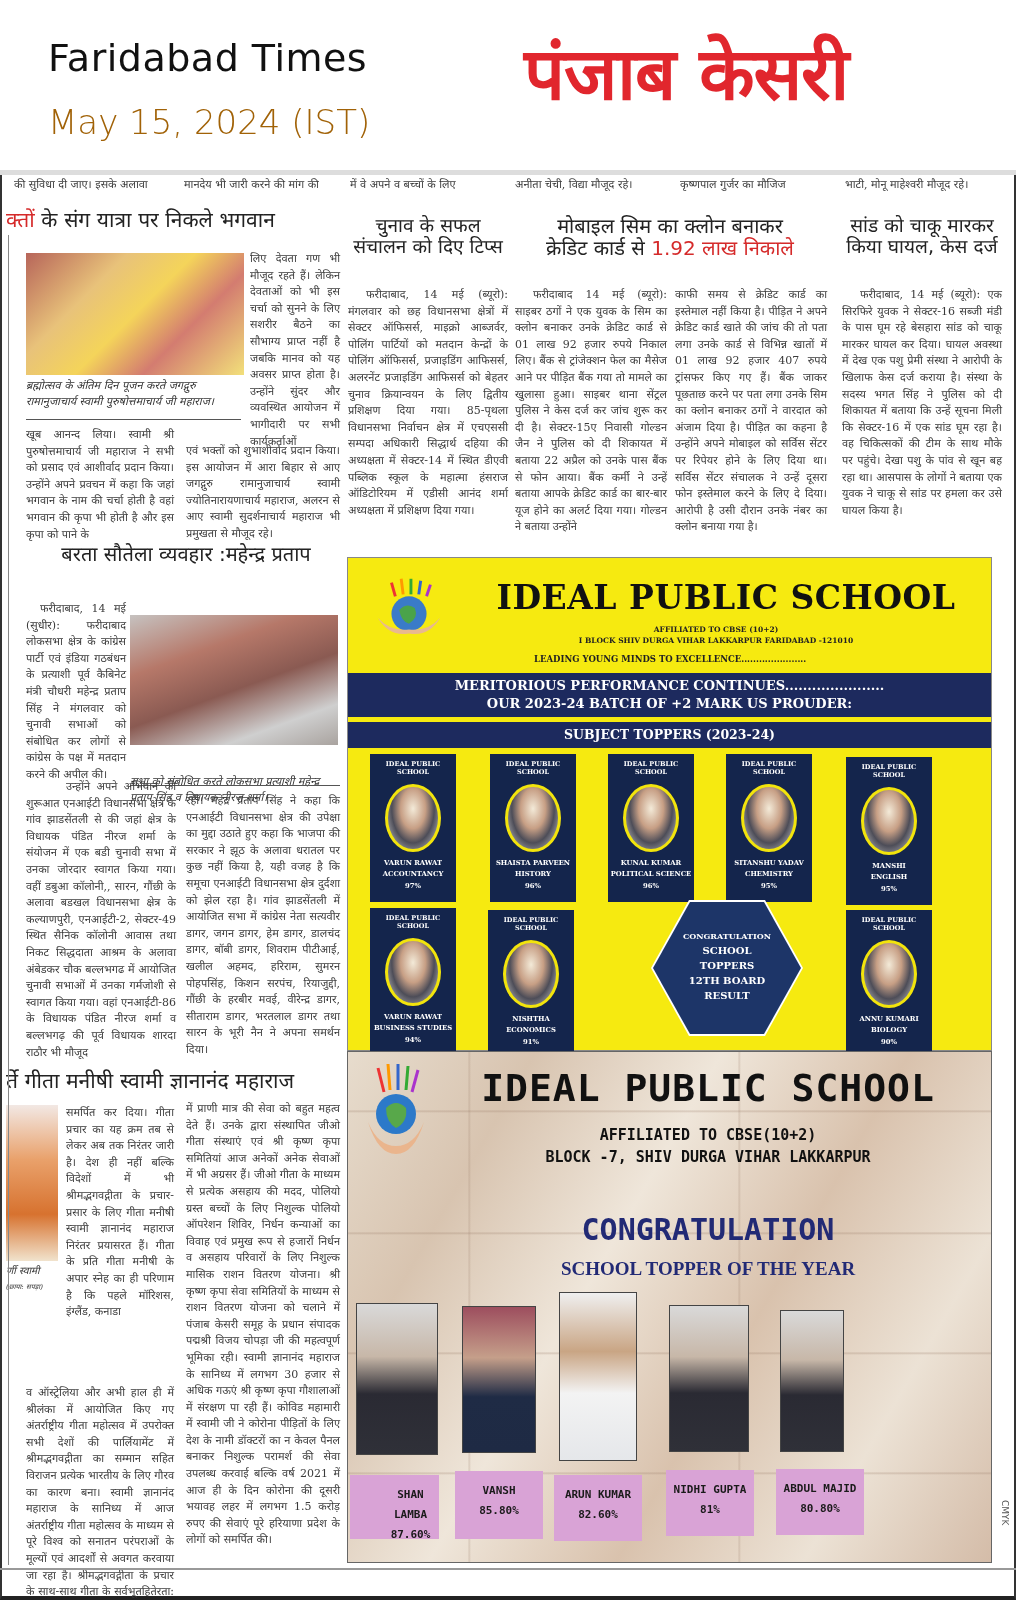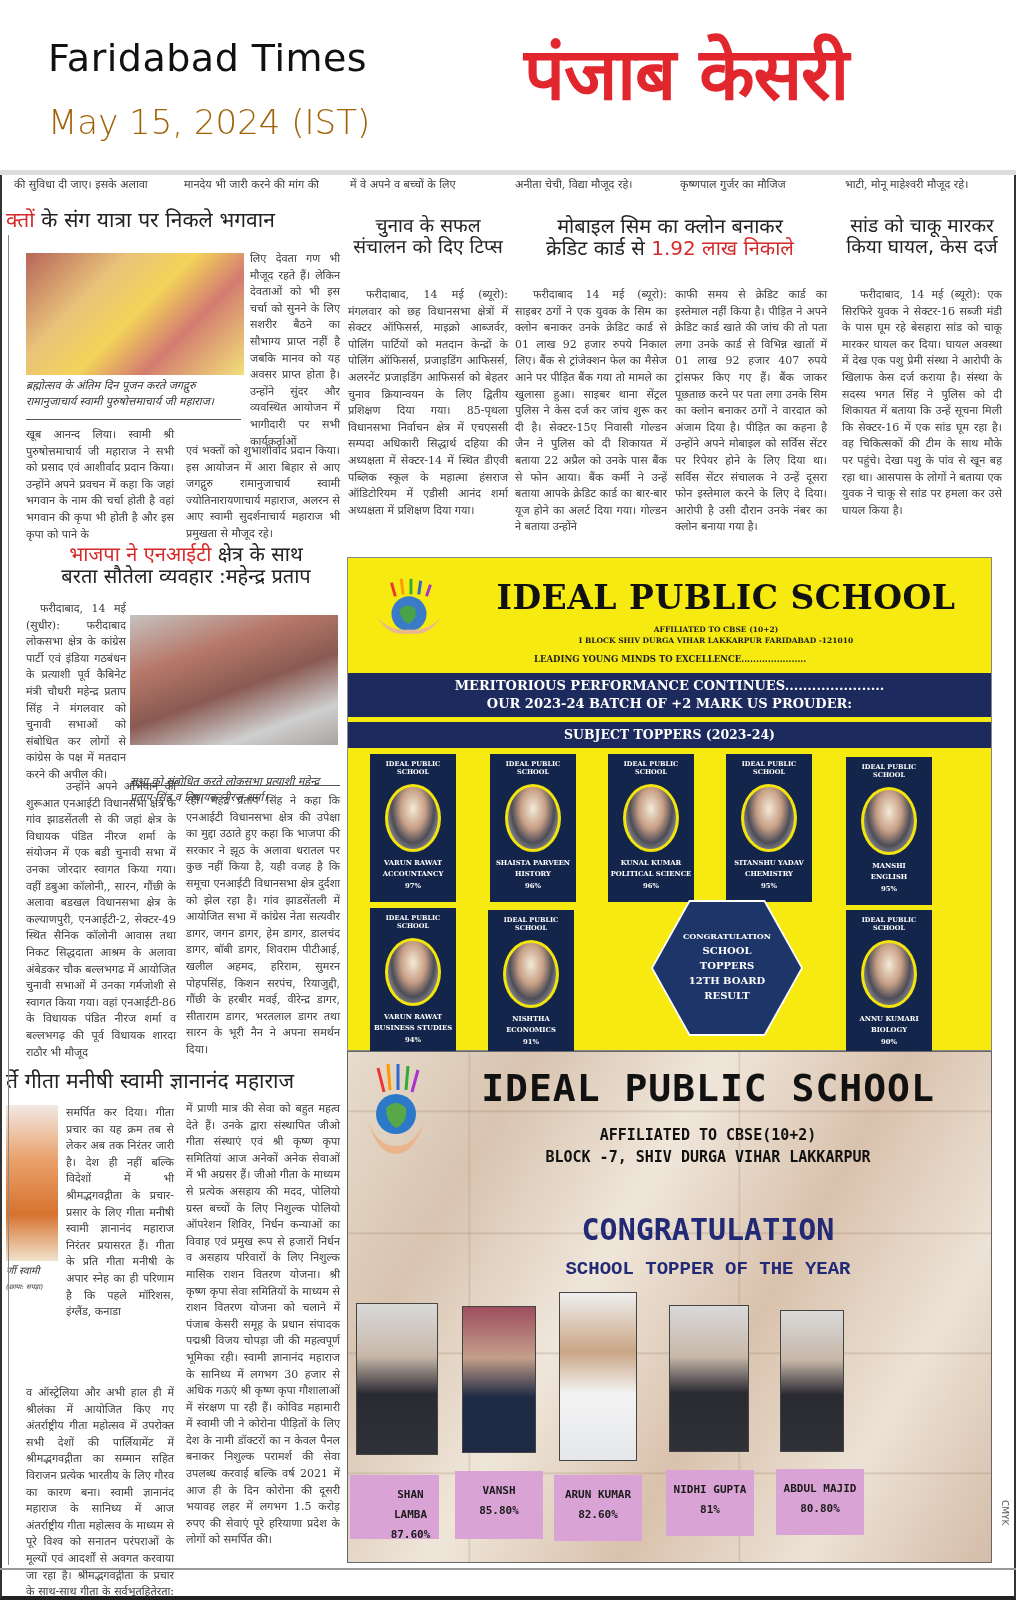--- a/index.html
+++ b/index.html
@@ -46,21 +46,21 @@
   
   .ad2 { position: absolute; left: 347px; top: 1051px; width: 645px; height: 512px; border: 1px solid #666; overflow: hidden;
          background:
            linear-gradient(90deg, transparent 0, transparent 120px, rgba(150,120,100,0.25) 121px, transparent 123px, transparent 390px, rgba(150,120,100,0.25) 391px, transparent 393px),
            linear-gradient(180deg, transparent 0, transparent 58px, rgba(150,120,100,0.3) 59px, transparent 61px, transparent 180px, rgba(150,120,100,0.3) 181px, transparent 183px, transparent 300px, rgba(150,120,100,0.3) 301px, transparent 303px, transparent 420px, rgba(150,120,100,0.3) 421px, transparent 423px),
            linear-gradient(120deg, #e7dccd 0%, #d8c4b0 20%, #efe6da 40%, #d9c2ad 60%, #ece2d5 80%, #d4bca8 100%); }
   .ad2-logo { position: absolute; left: 16px; top: 10px; width: 64px; height: 110px; }
   .ad2-title { position: absolute; left: 110px; top: 14px; width: 500px; text-align: center; font-family: "DejaVu Sans Mono", monospace; font-weight: bold; font-size: 38px; color: #111; letter-spacing: 1px; }
   .ad2-sub { position: absolute; left: 110px; width: 500px; text-align: center; font-family: "DejaVu Sans Mono", monospace; font-weight: bold; font-size: 15px; color: #111; }
   .ad2-cong { position: absolute; left: 110px; top: 160px; width: 500px; text-align: center; font-family: "DejaVu Sans Mono", monospace; font-weight: bold; font-size: 30px; color: #222a75; }
-  .ad2-year { position: absolute; left: 110px; top: 206px; width: 500px; text-align: center; font-family: Liberation Mono, monospace; font-weight: bold; font-size: 19px; color: #222a75; }
+  .ad2-year { position: absolute; left: 110px; top: 206px; width: 500px; text-align: center; font-family: Liberation Serif, serif; font-weight: bold; font-size: 19px; color: #222a75; }
   .tphoto { position: absolute; background: linear-gradient(180deg,#d9d9d9 0%,#c7b7a8 35%,#2a2a33 60%,#2f3038 100%); border: 1px solid #444; }
   .tphoto.maroon { background: linear-gradient(180deg,#9d4e5e 0%,#c59f8a 35%,#1f2b45 62%,#1e2a44 100%); }
   .tphoto.white { background: linear-gradient(180deg,#efefef 0%,#c9a584 35%,#f3f3f3 60%,#e5e7ea 100%); }
   .tlabel { position: absolute; background: #d9a3d6; color: #1a1a1a; text-align: center; font-family: "DejaVu Sans Mono", monospace; font-weight: bold; font-size: 11px; line-height: 20px; padding-top: 10px; }
 
   .crop-mark { position: absolute; right: 6px; font-size: 9px; color: #555; font-family: "DejaVu Sans", sans-serif; writing-mode: vertical-rl; }
   .bottom-rule { position: absolute; left: 0; top: 1568px; width: 1016px; height: 2px; background: #999; }
 </style>
 </head>
 <body>
@@ -109,21 +109,20 @@
     <div class="txt" style="left:675px;top:112px;width:152px;">काफी समय से क्रेडिट कार्ड का इस्तेमाल नहीं किया है। पीड़ित ने अपने क्रेडिट कार्ड खाते की जांच की तो पता लगा उनके कार्ड से विभिन्न खातों में 01 लाख 92 हजार 407 रुपये ट्रांसफर किए गए हैं। बैंक जाकर पूछताछ करने पर पता लगा उनके सिम का क्लोन बनाकर ठगों ने वारदात को अंजाम दिया है। पीड़ित का कहना है उन्होंने अपने मोबाइल को सर्विस सेंटर पर रिपेयर होने के लिए दिया था। सर्विस सेंटर संचालक ने उन्हें दूसरा फोन इस्तेमाल करने के लिए दे दिया। आरोपी है उसी दौरान उनके नंबर का क्लोन बनाया गया है।</div>
   </section>
 
   <section>
     <div class="hd" style="left:842px;top:40px;width:160px;text-align:center;font-size:19px;">सांड को चाकू मारकर किया घायल, केस दर्ज</div>
     <div class="txt" style="left:842px;top:112px;width:160px;text-indent:18px;">फरीदाबाद, 14 मई (ब्यूरो): एक सिरफिरे युवक ने सेक्टर-16 सब्जी मंडी के पास घूम रहे बेसहारा सांड को चाकू मारकर घायल कर दिया। घायल अवस्था में देख एक पशु प्रेमी संस्था ने आरोपी के खिलाफ केस दर्ज कराया है। संस्था के सदस्य भगत सिंह ने पुलिस को दी शिकायत में बताया कि उन्हें सूचना मिली कि सेक्टर-16 में एक सांड घूम रहा है। वह चिकित्सकों की टीम के साथ मौके पर पहुंचे। देखा पशु के पांव से खून बह रहा था। आसपास के लोगों ने बताया एक युवक ने चाकू से सांड पर हमला कर उसे घायल किया है।</div>
   </section>
 
   <section>
     <div class="hd" style="left:26px;top:368px;width:320px;font-size:20px;text-align:center;">
-      <div><span class="red">भाजपा ने एनआईटी</span><span> क्षेत्र के साथ</span></div>
       <div>बरता सौतेला व्यवहार :महेन्द्र प्रताप</div>
     </div>
     <div class="txt" style="left:26px;top:426px;width:100px;text-indent:14px;">फरीदाबाद, 14 मई (सुधीर): फरीदाबाद लोकसभा क्षेत्र के कांग्रेस पार्टी एवं इंडिया गठबंधन के प्रत्याशी पूर्व कैबिनेट मंत्री चौधरी महेन्द्र प्रताप सिंह ने मंगलवार को चुनावी सभाओं को संबोधित कर लोगों से कांग्रेस के पक्ष में मतदान करने की अपील की।</div>
     <div class="photo ph-rally" style="left:130px;top:440px;width:208px;height:130px;"></div>
     <div class="cap" style="left:130px;top:599px;width:210px;">सभा को संबोधित करते लोकसभा प्रत्याशी महेन्द्र प्रताप सिंह व विधायक नीरज शर्मा।</div>
     <div class="rule" style="left:130px;top:610px;width:210px;"></div>
     <div class="txt" style="left:26px;top:604px;width:150px;text-indent:40px;">उन्होंने अपने अभियान की शुरूआत एनआईटी विधानसभा क्षेत्र के गांव झाडसेंतली से की जहां क्षेत्र के विधायक पंडित नीरज शर्मा के संयोजन में एक बडी चुनावी सभा में उनका जोरदार स्वागत किया गया। वहीं डबुआ कॉलोनी,, सारन, गौंछी के अलावा बडखल विधानसभा क्षेत्र के कल्याणपुरी, एनआईटी-2, सेक्टर-49 स्थित सैनिक कॉलोनी आवास तथा निकट सिद्धदाता आश्रम के अलावा अंबेडकर चौक बल्लभगढ में आयोजित चुनावी सभाओं में उनका गर्मजोशी से स्वागत किया गया। वहां एनआईटी-86 के विधायक पंडित नीरज शर्मा व बल्लभगढ़ की पूर्व विधायक शारदा राठौर भी मौजूद</div>
     <div class="txt" style="left:186px;top:618px;width:154px;">रहीं। महेंद्र प्रताप सिंह ने कहा कि एनआईटी विधानसभा क्षेत्र की उपेक्षा का मुद्दा उठाते हुए कहा कि भाजपा की सरकार ने झूठ के अलावा धरातल पर कुछ नहीं किया है, यही वजह है कि समूचा एनआईटी विधानसभा क्षेत्र दुर्दशा को झेल रहा है। गांव झाडसेंतली में आयोजित सभा में कांग्रेस नेता सत्यवीर डागर, जगन डागर, हेम डागर, डालचंद डागर, बॉबी डागर, शिवराम पीटीआई, खलील अहमद, हरिराम, सुमरन पोहपसिंह, किशन सरपंच, रियाजुद्दी, गौंछी के हरबीर मवई, वीरेन्द्र डागर, सीताराम डागर, भरतलाल डागर तथा सारन के भूरी नैन ने अपना समर्थन दिया।</div>
   </section>
 

